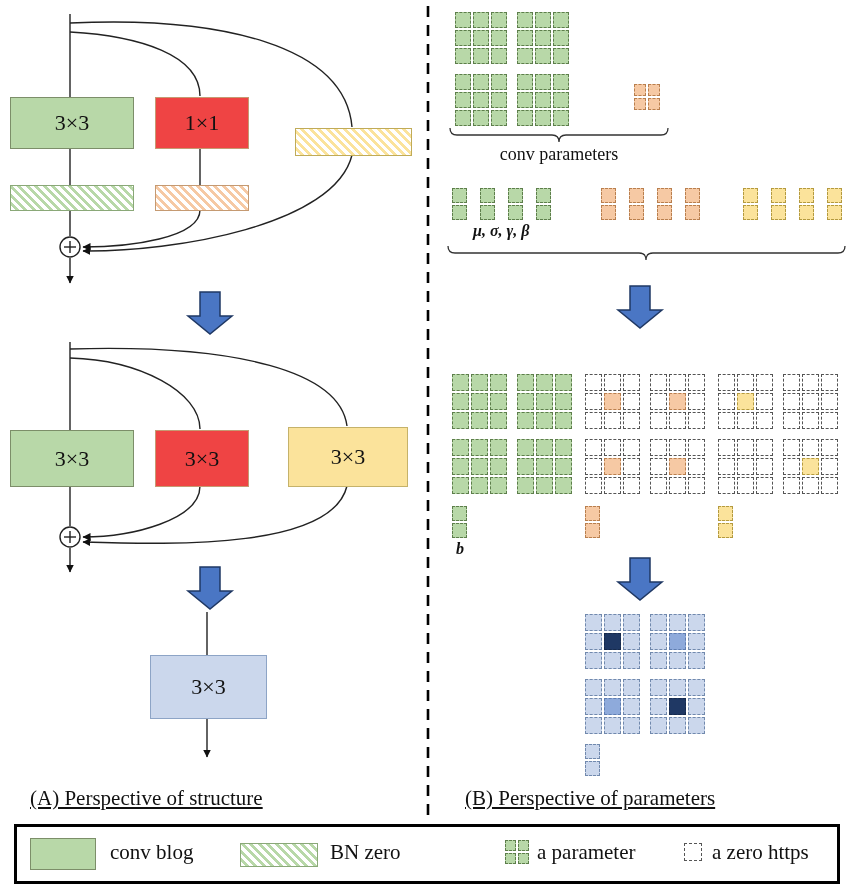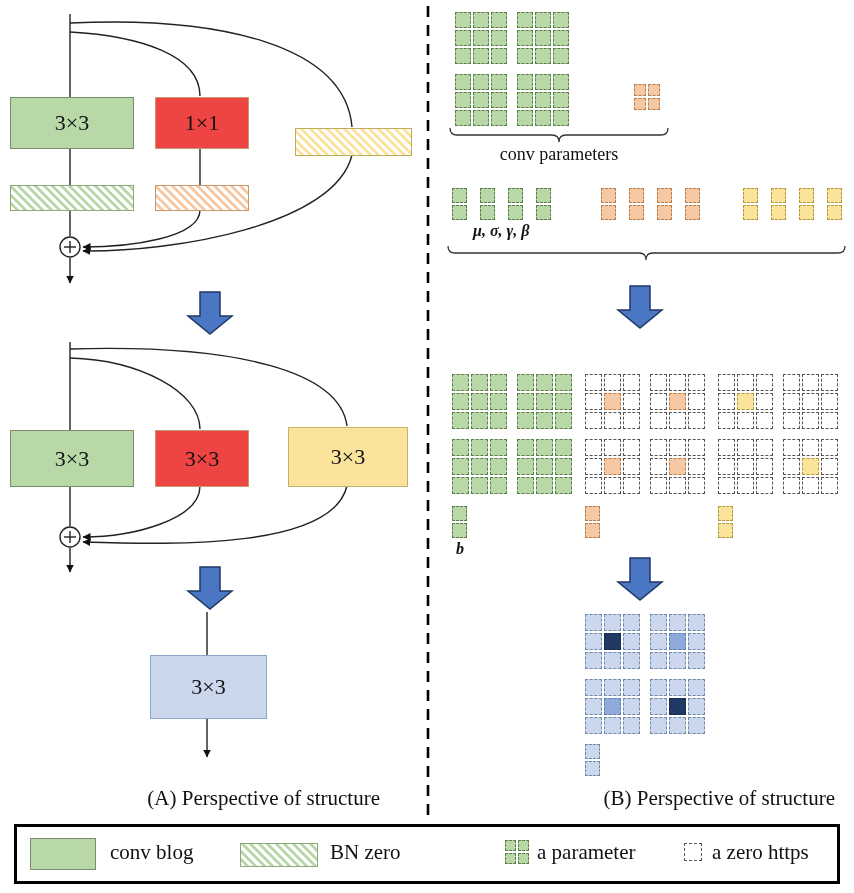--- a/index.html
+++ b/index.html
@@ -12,21 +12,21 @@
   .box.orange{background:#ef4444;border-color:#c59a72;}
   .box.yellow{background:#fbe39b;border-color:#c5b26a;}
   .box.blue  {background:#cbd7ec;border-color:#8da4c6;}
   .bar{position:absolute;border:1.4px solid #999;}
   .bar.green {background:repeating-linear-gradient(45deg,#ffffff 0 3px,#b8d8a8 3px 6px);border-color:#8aa878;}
   .bar.orange{background:repeating-linear-gradient(45deg,#ffffff 0 3px,#f6c9a4 3px 6px);border-color:#c59a72;}
   .bar.yellow{background:repeating-linear-gradient(45deg,#ffffff 0 3px,#fbe39b 3px 6px);border-color:#c0ab58;}
   .pgrid{position:absolute;display:grid;gap:2px;}
   .pgrid>div{box-sizing:border-box;border:1.5px dashed #555;}
   .txt{position:absolute;color:#111;}
-  .caption{font-size:21px;text-align:right;}
+  .caption{font-size:21px;text-align:left;text-decoration:underline;}
   .small-label{font-size:18px;text-align:center;}
   .sym{font-size:16px;font-style:italic;font-weight:bold;}
   .legend-frame{position:absolute;border:3.5px solid #000;background:transparent;}
   .legend-label{font-size:21px;}
   .watermark{position:absolute;font-family:"Liberation Sans",sans-serif;font-size:17px;
              color:rgba(150,185,224,0.95);white-space:nowrap;z-index:6;}
 </style>
 </head>
 <body>
 
@@ -399,21 +399,21 @@
       <div class="pgrid" style="left: 684px; top: 843px; grid-template-columns: repeat(1, 18px); grid-template-rows: repeat(1, 18px);">
         <div style="background: rgb(255, 255, 255); border-color: rgb(85, 85, 85);"></div>
       </div>
     </div>
 
   <div class="txt small-label" style="left:459px;top:144px;width:200px">conv parameters</div>
   <div class="txt sym" style="left:473px;top:222px">μ, σ, γ, β</div>
   <div class="txt sym" style="left:448px;top:540px;width:24px;text-align:center">b</div>
 
   <div class="txt caption" style="left:30px;top:786px;width:350px">(A) Perspective of structure</div>
-  <div class="txt caption" style="left:465px;top:786px;width:370px">(B) Perspective of structure</div>
+  <div class="txt caption" style="left:465px;top:786px;width:370px">(B) Perspective of parameters</div>
 
   <div class="legend-frame" style="left:14px;top:824px;width:820px;height:54px"></div>
   <div class="box green" style="left:30px;top:838px;width:64px;height:30px"></div>
   <div class="txt legend-label" style="left:110px;top:840px">conv blog</div>
   <div class="bar green" style="left:240px;top:843px;width:76px;height:22px"></div>
   <div class="txt legend-label" style="left:330px;top:840px">BN zero</div>
   <div class="txt legend-label" style="left:537px;top:840px">a parameter</div>
   <div class="txt legend-label" style="left:712px;top:840px">a zero https</div>
 
 </div>

